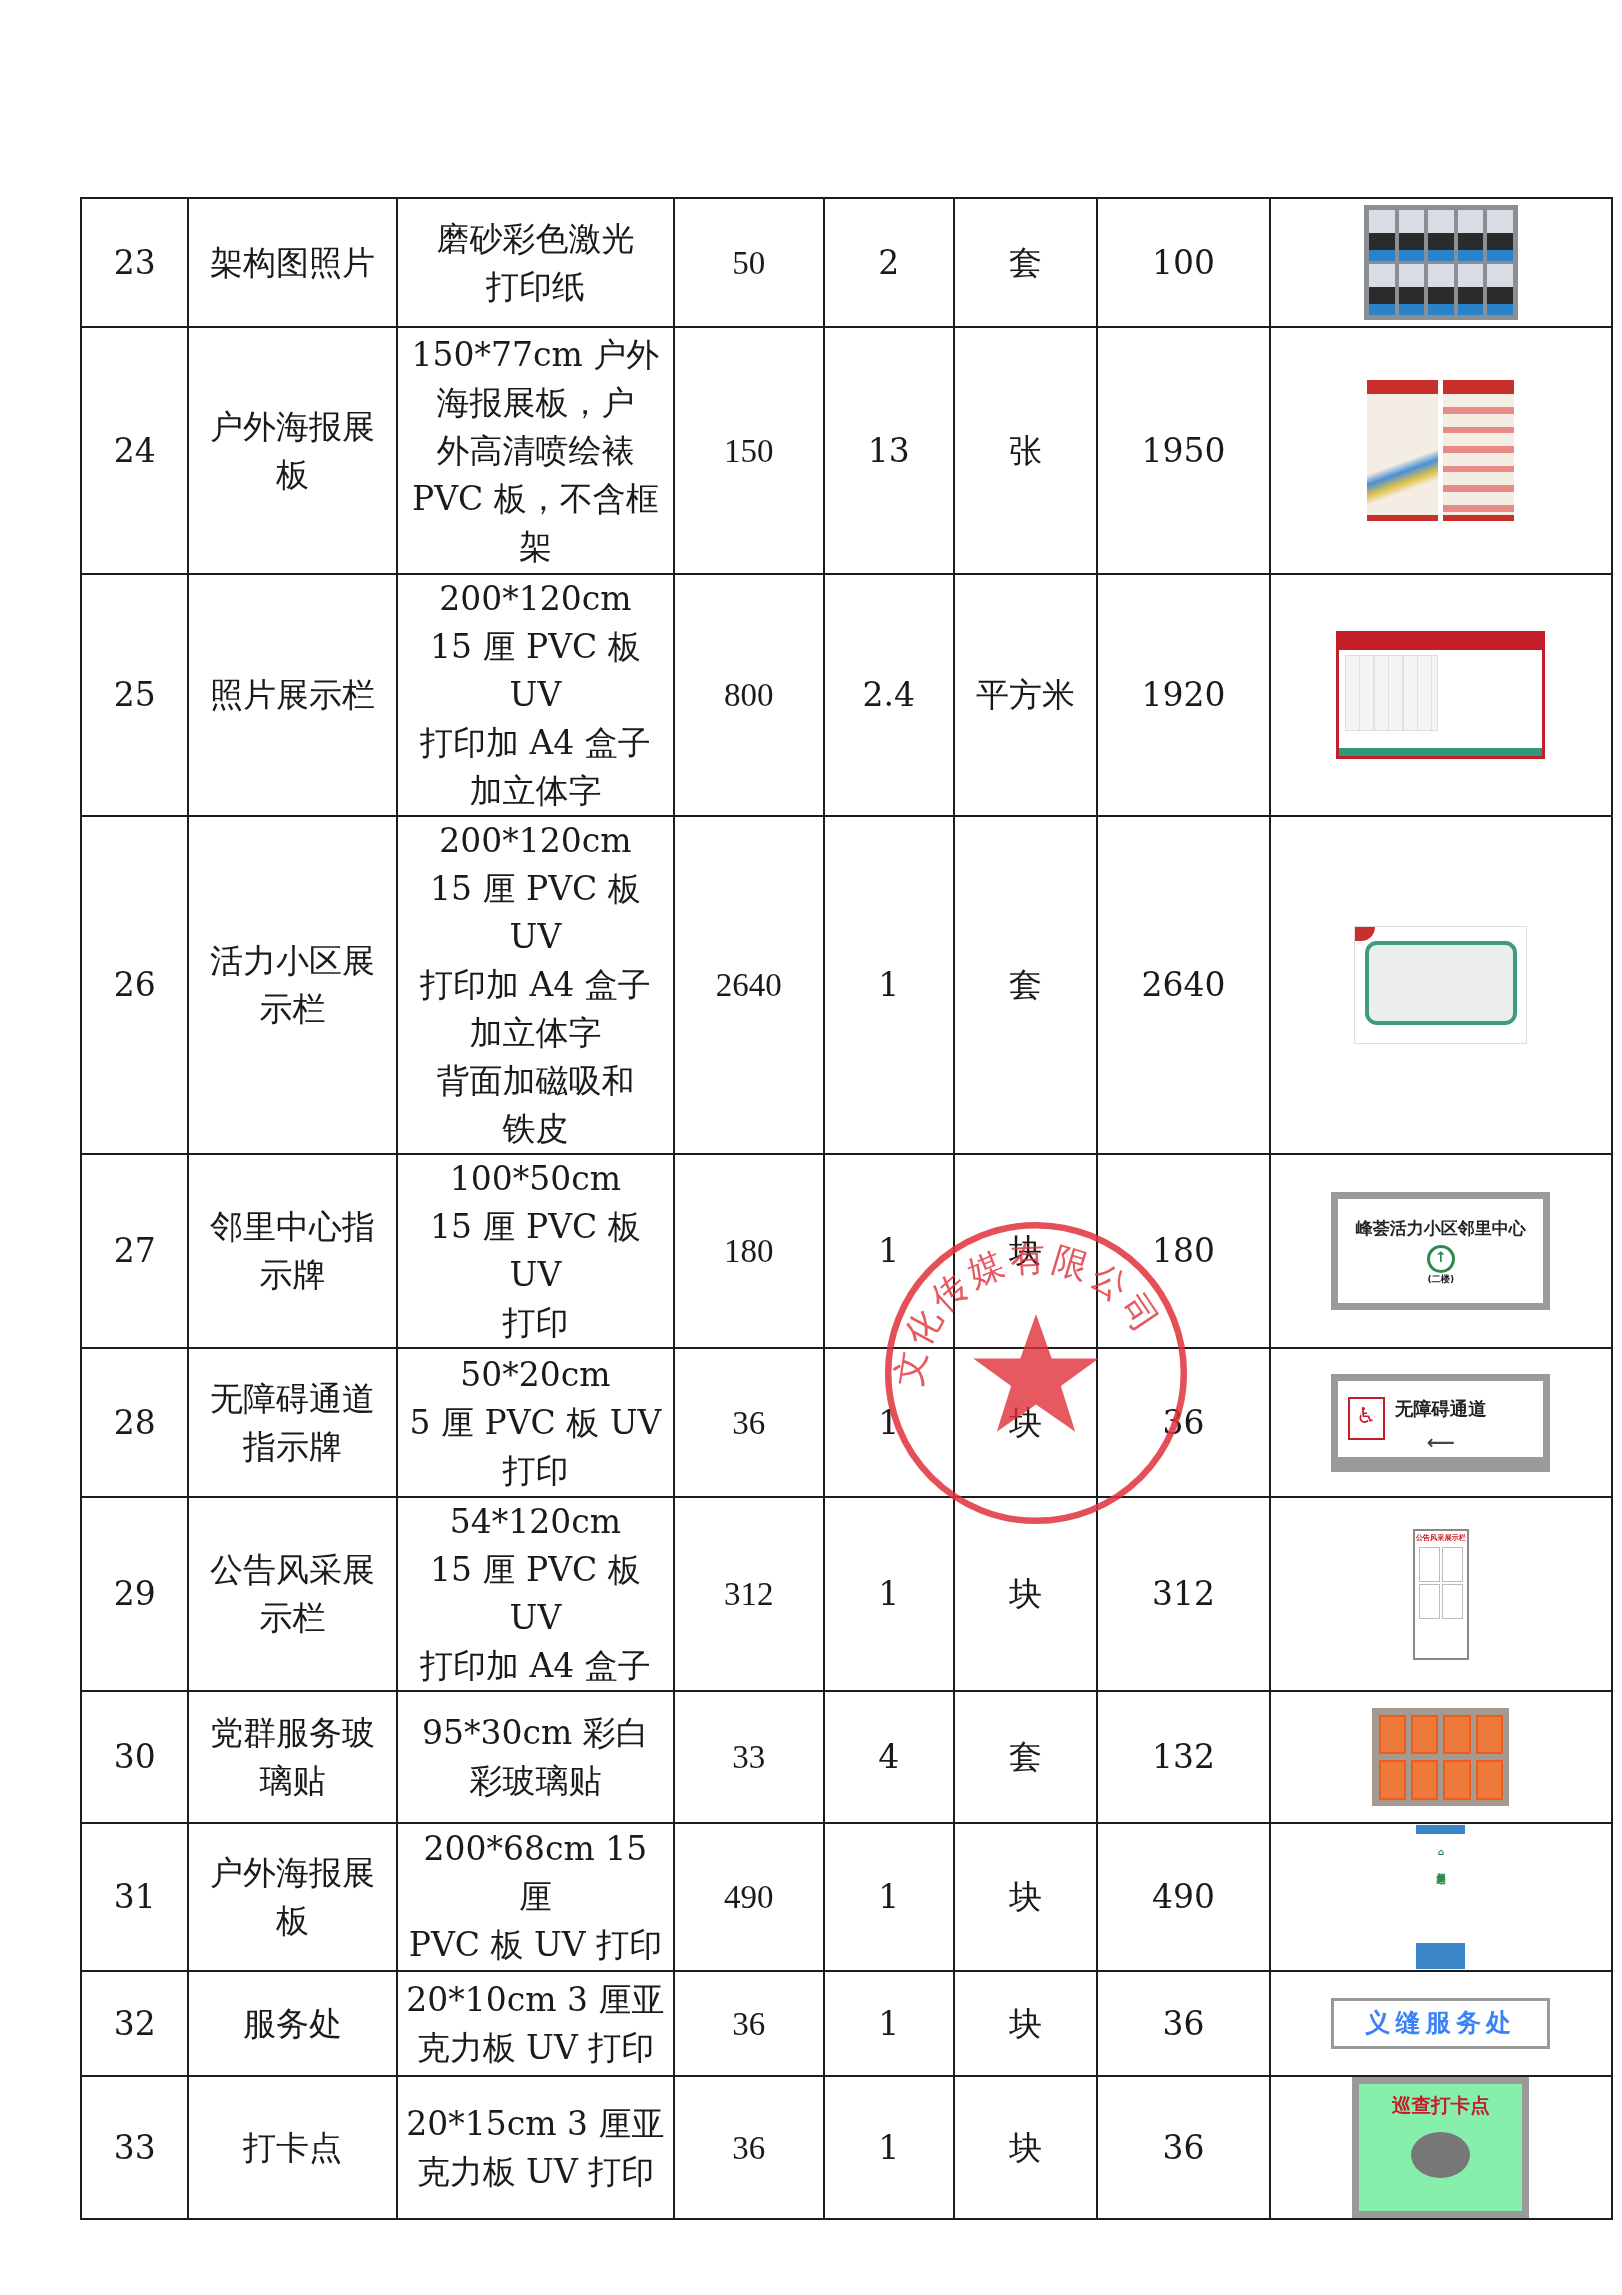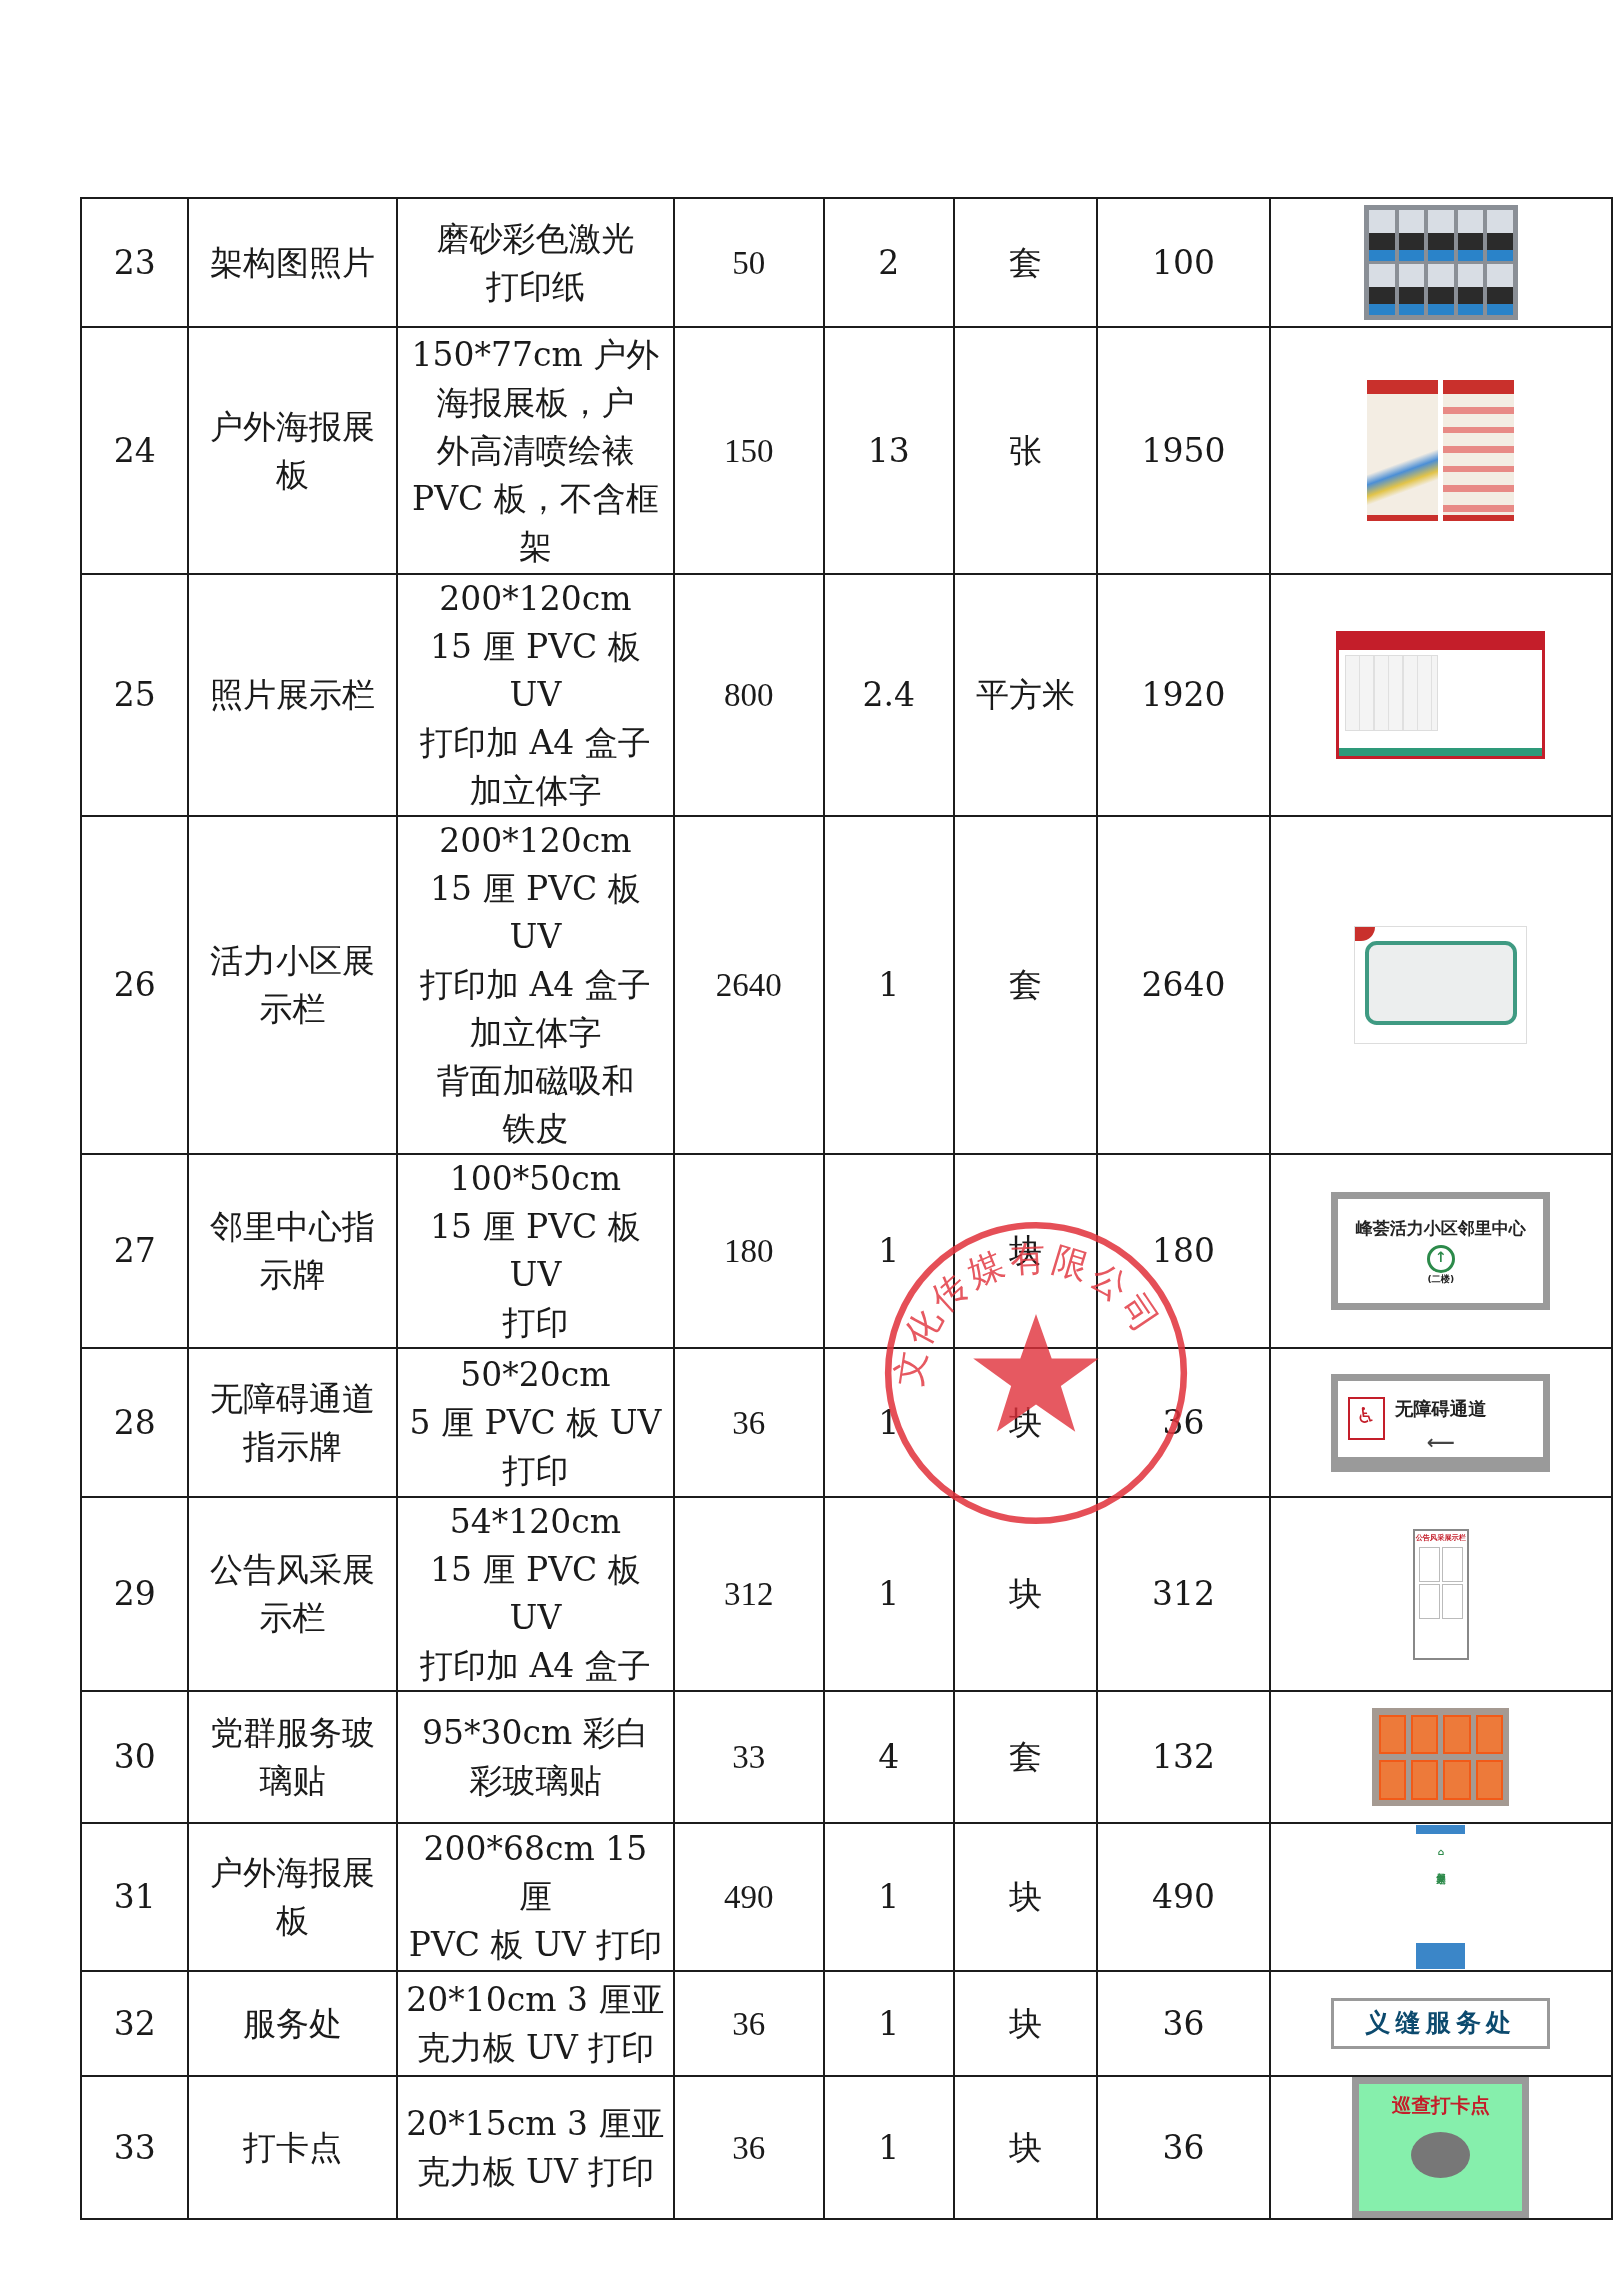--- a/index.html
+++ b/index.html
@@ -43,21 +43,21 @@
   .th-access .arrow { display: block; font-size: 19.6px; color: #444; line-height: 19.6px; }
   .th-notice { width: 56px; height: 131px; background: #fff; border: 2px solid #888; font-family: "DejaVu Sans", sans-serif;
                font-size: 7.2px; line-height: 8.5px; color: #c41e2a; font-weight: bold; padding-top: 3.9px; }
   .th-notice .grid { display: grid; grid-template-columns: 1fr 1fr; gap: 2px; margin: 3.9px 3.9px; height: 72px; }
   .th-notice .grid span { border: 0.7px solid #bbb; }
   .th-glass { width: 137px; height: 98px; background: #a59a92; display: grid; grid-template-columns: repeat(4, 1fr); gap: 5.2px; padding: 6.5px; }
   .th-glass span { border: 2.6px solid #f25a18; background: #ed7a3a; }
   .th-column { width: 49px; height: 144px; background: #fff; border-top: 9.2px solid #3b86c8; border-bottom: 26px solid #3b86c8;
                font-family: "DejaVu Sans", sans-serif; font-size: 9.2px; line-height: 10.5px; color: #2c8a4a; font-weight: bold; padding-top: 13px; }
   .th-service { width: 219px; height: 51px; background: #fff; border: 3.3px solid #9a9a9a; font-family: "DejaVu Sans", sans-serif;
-                font-weight: bold; color: #0c4a6e; font-size: 25px; line-height: 44px; letter-spacing: 5.2px; }
+                font-weight: bold; color: #3b82f6; font-size: 25px; line-height: 44px; letter-spacing: 5.2px; }
   .th-checkin { width: 177px; height: 141px; background: #86efac; border: 7.9px solid #9a9a9a; font-family: "DejaVu Sans", sans-serif;
                 font-weight: bold; color: #c41e2a; font-size: 19.6px; line-height: 26px; padding-top: 9.2px; }
   .th-checkin .hole { width: 59px; height: 46px; border-radius: 50%; background: #777; margin: 13px auto 0; }
   
   .seal { position: absolute; left: 879px; top: 1216px; width: 314px; height: 314px; pointer-events: none; }
 </style>
 </head>
 <body>
 
 <div class="page">

